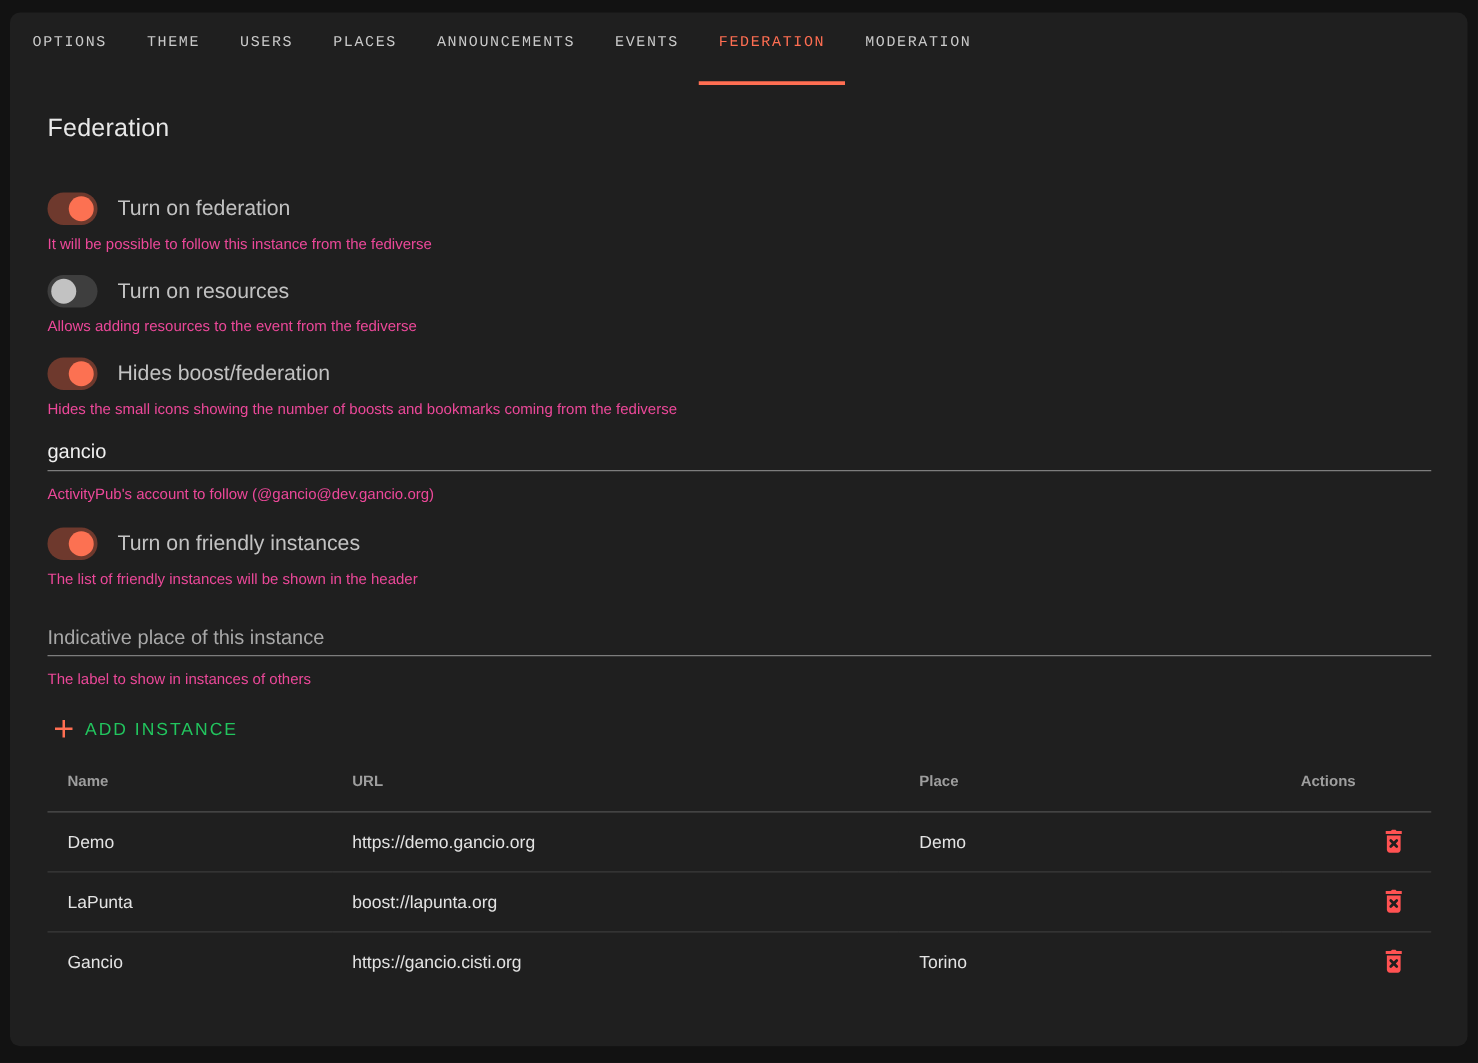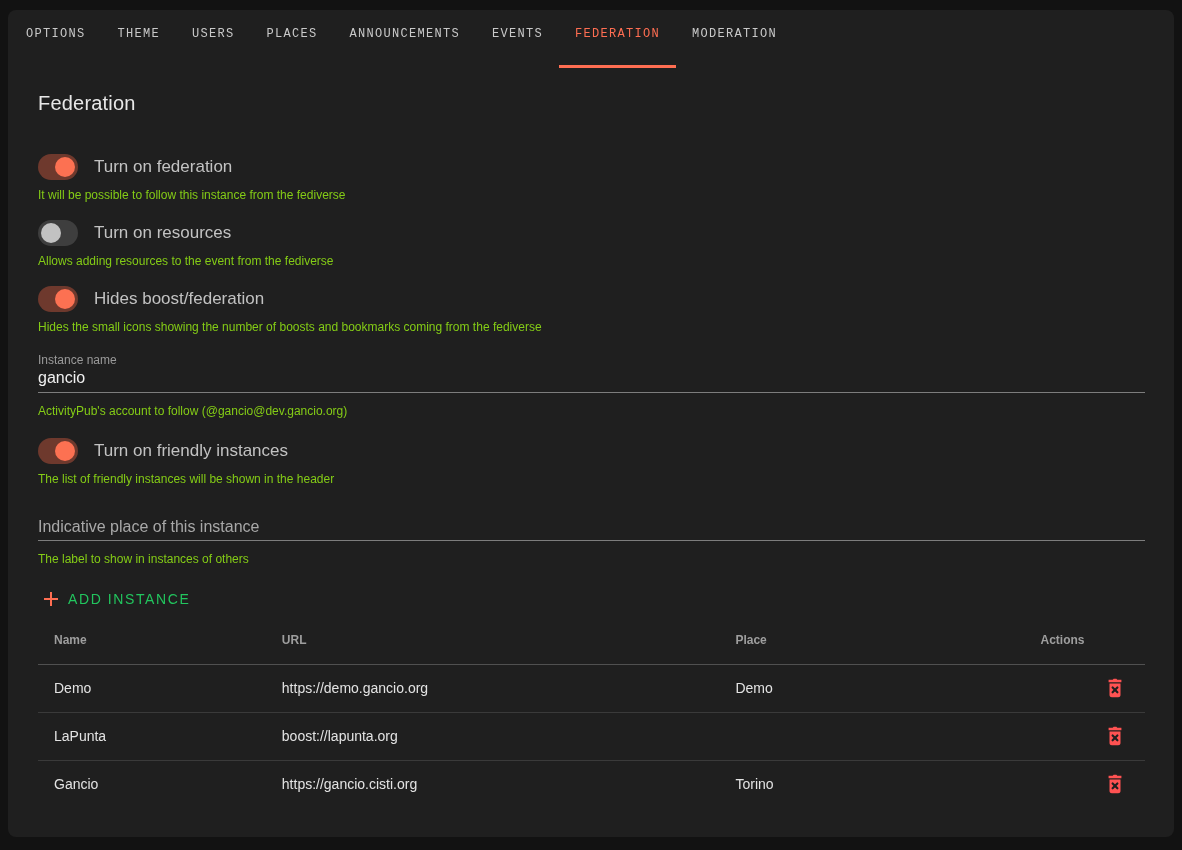--- a/index.html
+++ b/index.html
@@ -87,21 +87,21 @@
   }
   .switch-label {
     margin-left: 16px;
     font-size: 17px;
     color: #c2c2c2;
   }
   .hint {
     margin-top: 7px;
     font-size: 12px;
     line-height: 16px;
-    color: #84cc16;
+    color: #ec4899;
   }
   
   .text-field { margin-top: 17px; }
   .text-field .field-label {
     display: block;
     font-size: 12px;
     line-height: 16px;
     color: #9a9a9a;
   }
   .text-field input {
@@ -226,21 +226,20 @@
           <div class="track"></div>
           <div class="thumb"></div>
         </div>
         <span class="switch-label">Hides boost/federation</span>
       </div>
       <div class="hint">Hides the small icons showing the number of boosts and bookmarks coming from the fediverse</div>
     </div>
 
     
     <div class="text-field">
-      <label class="field-label">Instance name</label>
       <input type="text" value="gancio" style="">
       <div class="hint">ActivityPub's account to follow (@gancio@dev.gancio.org)</div>
     </div>
 
     
     <div class="switch-block friendly-block">
       <div class="switch-row">
         <div class="switch on">
           <div class="track"></div>
           <div class="thumb"></div>

